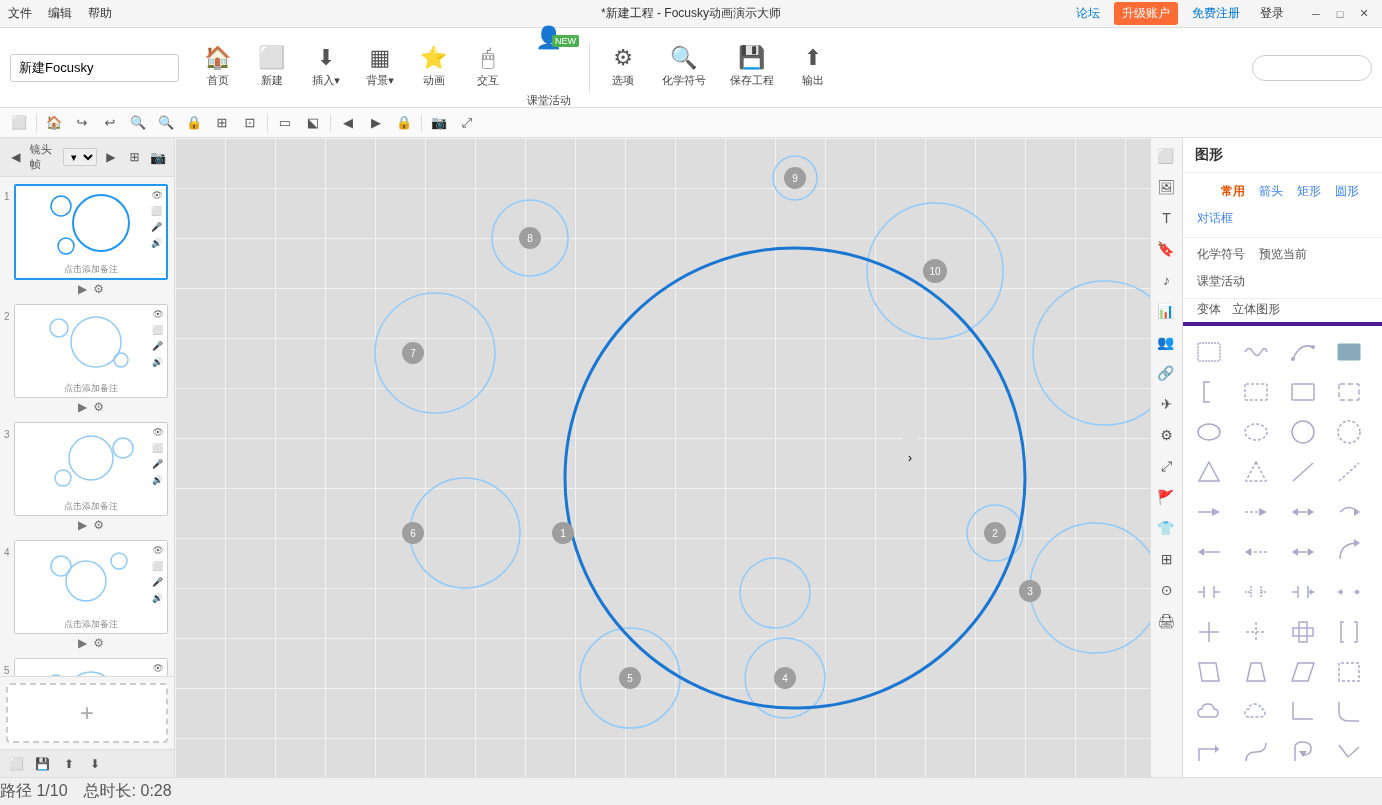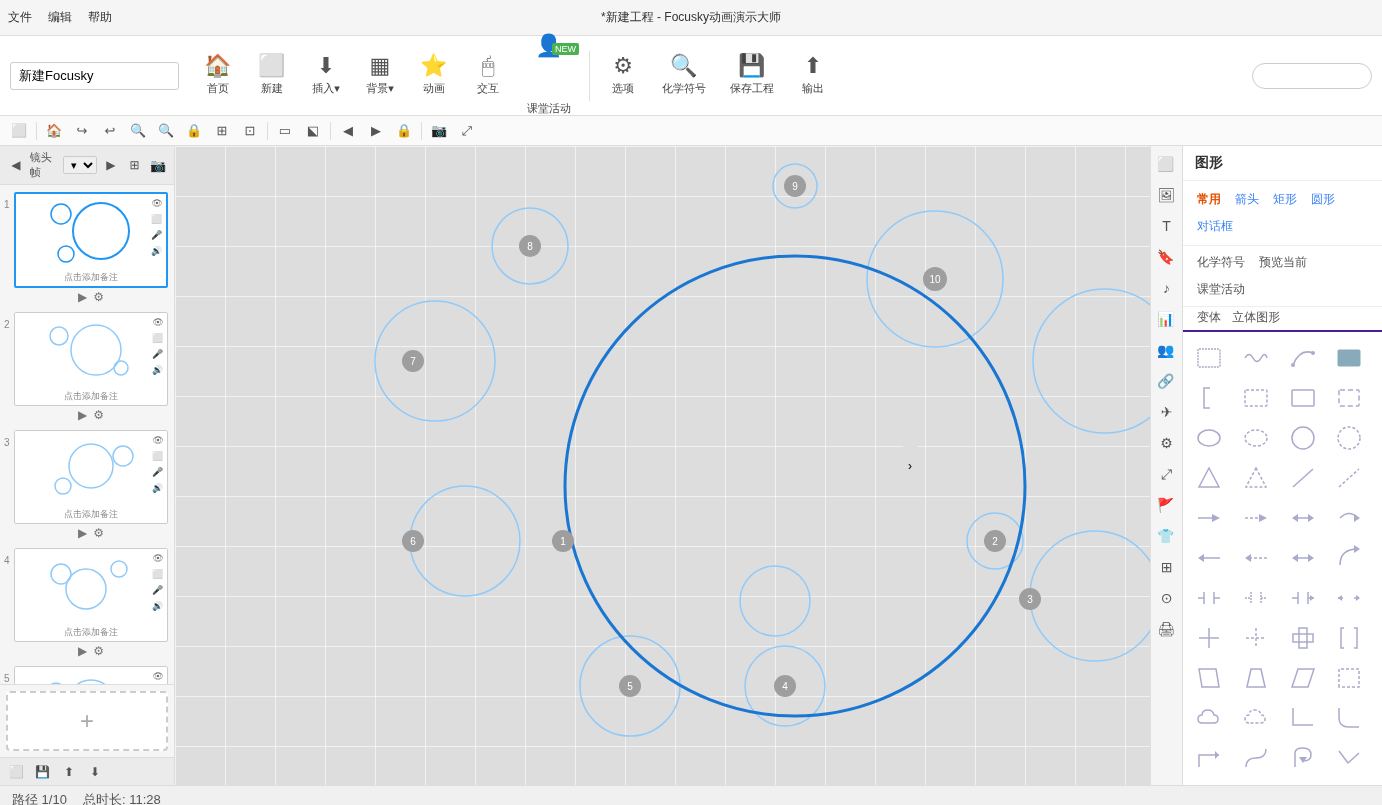--- a/index.html
+++ b/index.html
@@ -1,20 +1,20 @@
 <!DOCTYPE html>
 <html><head>
   <meta charset="utf-8">
   <style>
     * { margin: 0; padding: 0; box-sizing: border-box; }
     body { font-family: 'Microsoft YaHei', Arial, sans-serif; font-size: 12px; background: #f0f0f0; overflow: hidden; width: 1382px; height: 805px; }
 
     
     #titlebar {
-      height: 36px;
+      height: 28px;
       background: #f5f5f5;
       display: flex;
       align-items: center;
       justify-content: space-between;
       border-bottom: 1px solid #ddd;
       padding: 0 8px;
       user-select: none;
     }
     #titlebar-left { display: flex; gap: 16px; font-size: 12px; color: #333; }
     #titlebar-center { font-size: 12px; color: #333; position: absolute; left: 50%; transform: translateX(-50%); }
@@ -296,20 +296,21 @@
     }
 
     
     #shapes-panel {
       width: 200px;
       background: #fff;
       border-left: 1px solid #ddd;
       display: flex;
       flex-direction: column;
       overflow-y: auto;
+      justify-content: center;
     }
     #shapes-panel::-webkit-scrollbar { width: 6px; }
     #shapes-panel::-webkit-scrollbar-track { background: #f0f0f0; }
     #shapes-panel::-webkit-scrollbar-thumb { background: #ccc; border-radius: 3px; }
 
     #shapes-title {
       font-size: 14px;
       font-weight: bold;
       padding: 8px 12px;
       color: #333;
@@ -321,21 +322,21 @@
       gap: 6px;
       padding: 8px 10px;
       border-bottom: 1px solid #eee;
     }
     .shape-cat {
       font-size: 12px;
       color: #3b82f6;
       cursor: pointer;
       padding: 2px 4px;
     }
-    .shape-cat.active { color: #e65100; font-weight: bold; }
+    .shape-cat.active { color: #e65100; font-weight: bold; margin-left: 24px; }
 
     #shapes-subcats {
       display: flex;
       flex-wrap: wrap;
       gap: 6px;
       padding: 6px 10px;
       border-bottom: 1px solid #eee;
     }
     .shape-subcat {
       font-size: 12px;
@@ -362,22 +363,22 @@
     }
     .shape-item svg { width: 26px; height: 26px; }
 
     
     #statusbar {
       height: 28px;
       background: #f0f0f0;
       border-top: 1px solid #ddd;
       display: flex;
       align-items: center;
-      padding: 0 12px;
-      font-size: 13px;
+      padding: 0 0;
+      font-size: 16px;
       color: #555;
       gap: 16px;
     }
 
     
     .upgrade-btn {
       background: #ff6b35;
       color: white;
       border: none;
       border-radius: 3px;
@@ -408,20 +409,31 @@
 </head>
 <body>
 
 <div id="titlebar">
   <div id="titlebar-left">
     <span>文件</span>
     <span>编辑</span>
     <span>帮助</span>
   </div>
   <div id="titlebar-center">*新建工程 - Focusky动画演示大师</div>
+  <div id="titlebar-right">
+    <span class="titlebar-btn">论坛</span>
+    <button class="upgrade-btn">升级账户</button>
+    <span class="titlebar-btn register">免费注册</span>
+    <span class="titlebar-btn login">登录</span>
+    <div class="window-controls">
+      <div class="win-btn">─</div>
+      <div class="win-btn">□</div>
+      <div class="win-btn close">✕</div>
+    </div>
+  </div>
 </div>
 
 <div id="toolbar">
   <input class="project-name-input" type="text" value="新建Focusky" style="">
 
   <div class="toolbar-item">
     <div class="toolbar-icon">🏠</div>
     <span>首页</span>
   </div>
   <div class="toolbar-item">
@@ -735,21 +747,21 @@
       <span class="shape-cat">箭头</span>
       <span class="shape-cat">矩形</span>
       <span class="shape-cat">圆形</span>
       <span class="shape-cat">对话框</span>
     </div>
     <div id="shapes-subcats">
       <span class="shape-subcat">化学符号</span>
       <span class="shape-subcat">预览当前</span>
       <span class="shape-subcat">课堂活动</span>
     </div>
-    <div style="padding: 2px 10px 4px; border-bottom:2px solid #4c1d95;">
+    <div style="padding: 2px 10px 4px; border-bottom:4px solid #4c1d95;">
       <span class="shape-subcat">变体</span>
       <span class="shape-subcat">立体图形</span>
     </div>
 
     <div id="shapes-grid">
 
       <div class="shape-item">
         <svg viewBox="0 0 26 26">
             <rect x="2" y="4" width="22" height="18" rx="1" fill="none" stroke="#aac" stroke-width="1.5" stroke-dasharray="2,1"></rect>
           </svg>
@@ -1011,14 +1023,14 @@
           </svg>
       </div>
 
     </div>
   </div>
 
 </div>
 
 <div id="statusbar">
   <span>路径 1/10</span>
-  <span>总时长: 11:28</span>
+  <span>总时长: 0:28</span>
 </div>
 
 </body></html>

